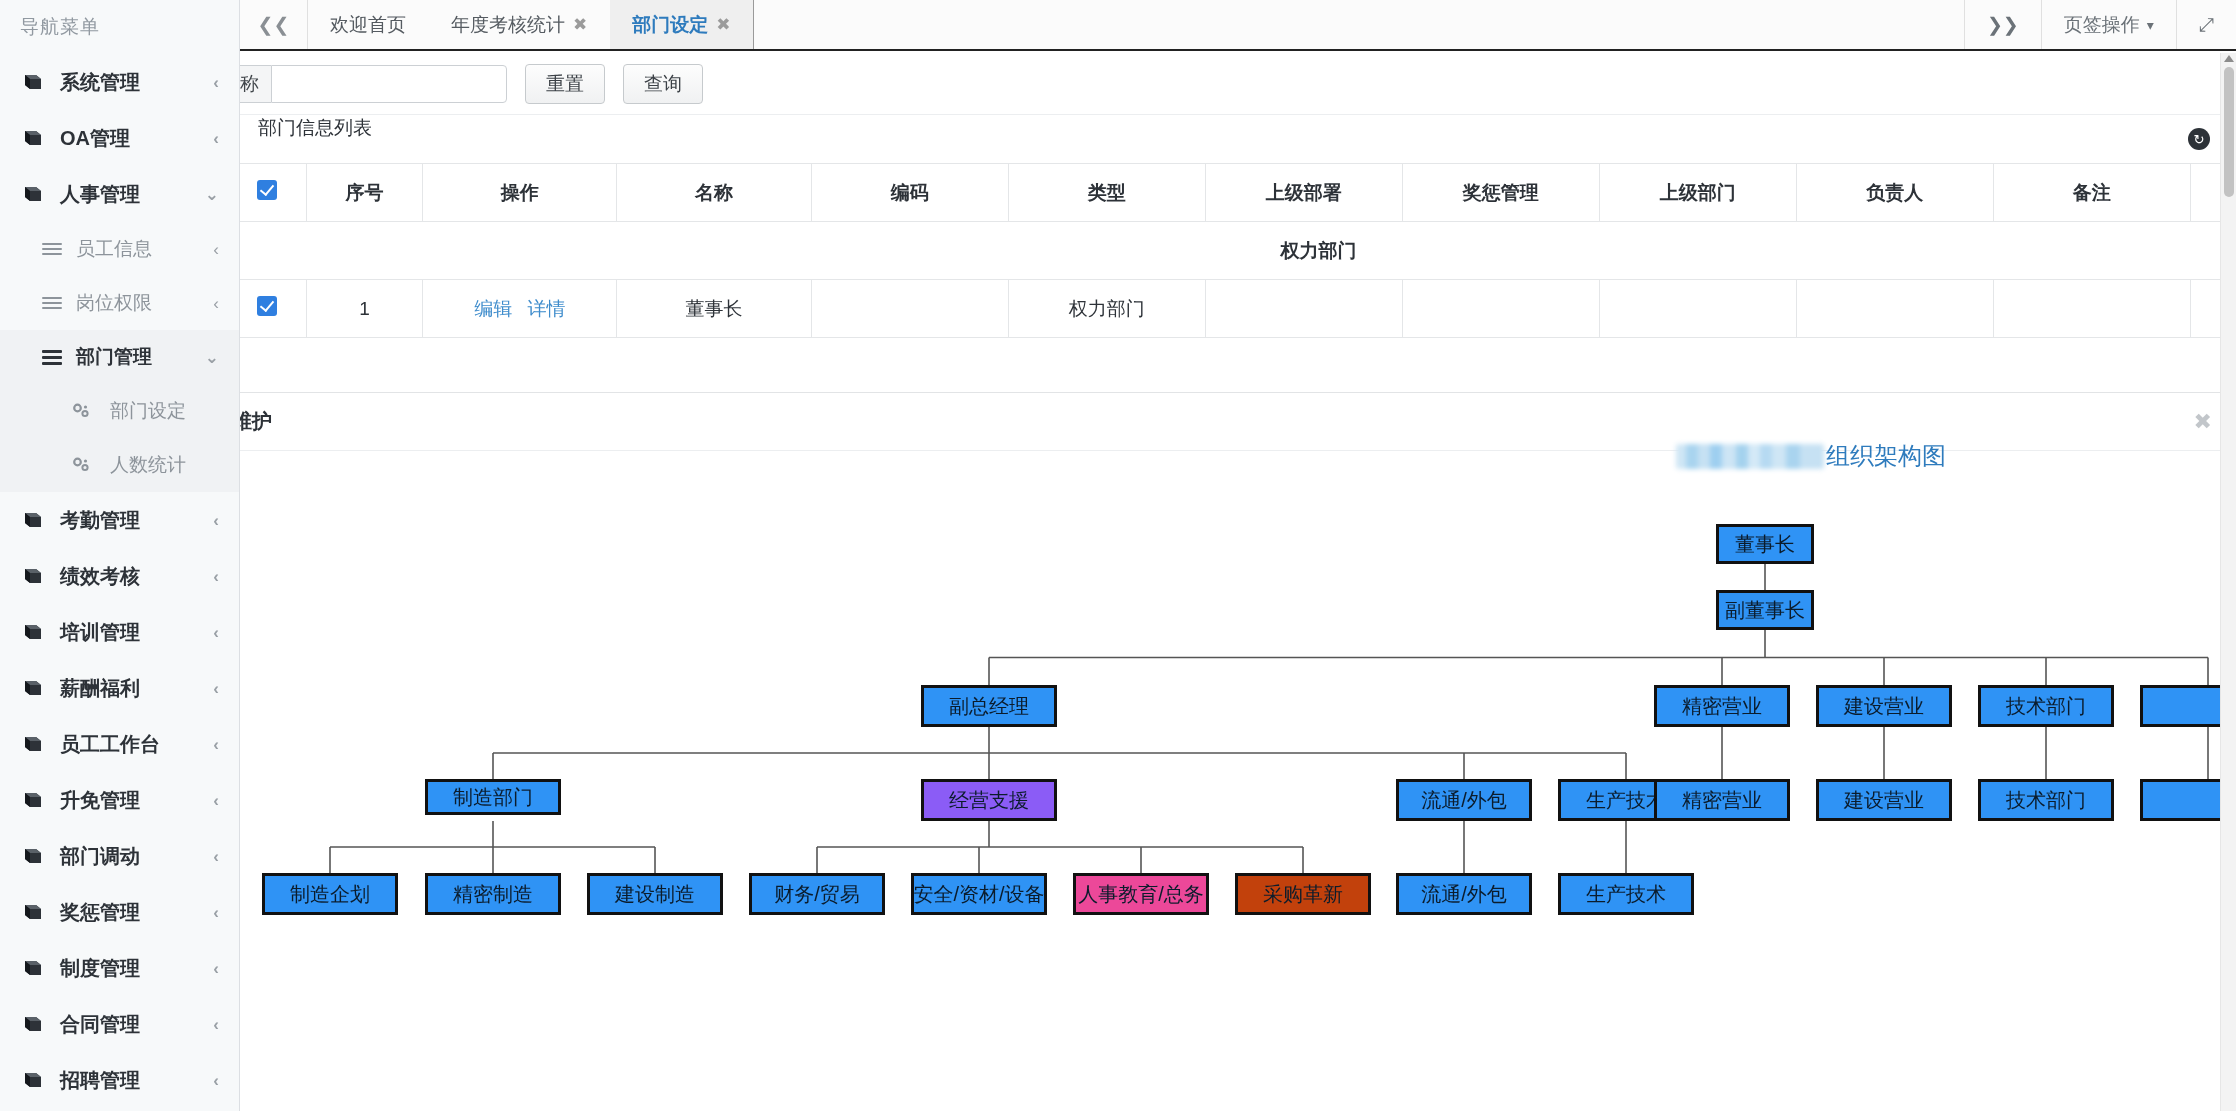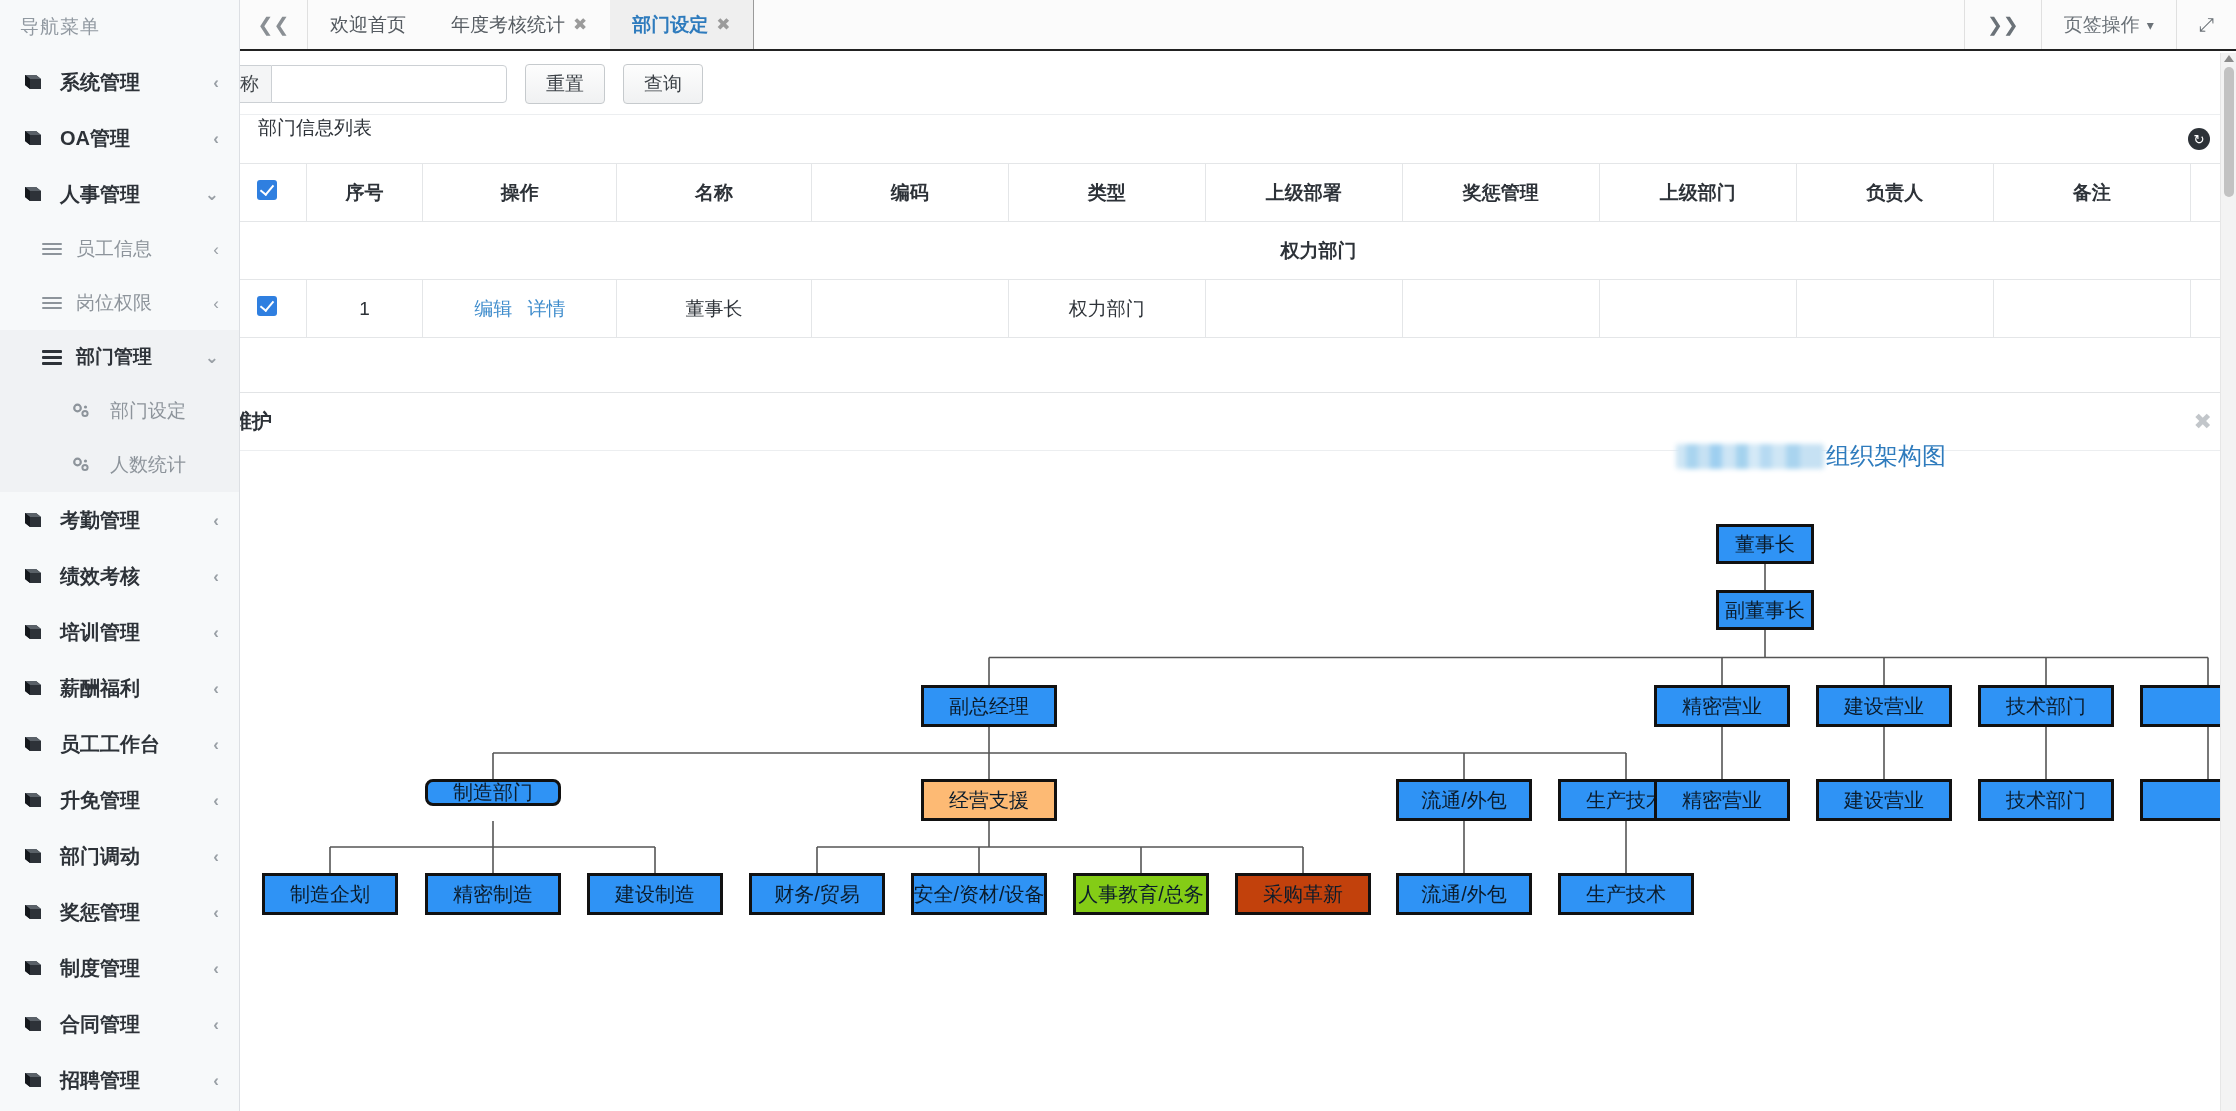--- a/index.html
+++ b/index.html
@@ -601,24 +601,24 @@
           </div>
           <div class="node" style="left: 1576px; top: 234px; width: 136px; height: 42px; background: rgb(47, 147, 245); border-color: rgb(17, 17, 17);">
             <span>建设营业</span>
           </div>
           <div class="node" style="left: 1738px; top: 234px; width: 136px; height: 42px; background: rgb(47, 147, 245); border-color: rgb(17, 17, 17);">
             <span>技术部门</span>
           </div>
           <div class="node" style="left: 1900px; top: 234px; width: 136px; height: 42px; background: rgb(47, 147, 245); border-color: rgb(17, 17, 17);">
             <span></span>
           </div>
-          <div class="node" style="left: 185px; top: 328px; width: 136px; height: 27px; background: rgb(47, 147, 245); border-color: rgb(17, 17, 17); border-radius: 8px;">
+          <div class="node" style="left: 185px; top: 328px; width: 136px; height: 36px; background: rgb(47, 147, 245); border-color: rgb(17, 17, 17);">
             <span>制造部门</span>
           </div>
-          <div class="node" style="left: 681px; top: 328px; width: 136px; height: 42px; background: #fdba74; border-color: rgb(17, 17, 17);">
+          <div class="node" style="left: 681px; top: 328px; width: 136px; height: 42px; background: #8b5cf6; border-color: rgb(17, 17, 17);">
             <span>经营支援</span>
           </div>
           <div class="node" style="left: 1156px; top: 328px; width: 136px; height: 42px; background: rgb(47, 147, 245); border-color: rgb(17, 17, 17);">
             <span>流通/外包</span>
           </div>
           <div class="node" style="left: 1318px; top: 328px; width: 136px; height: 42px; background: rgb(47, 147, 245); border-color: rgb(17, 17, 17);">
             <span>生产技术</span>
           </div>
           <div class="node" style="left: 1414px; top: 328px; width: 136px; height: 42px; background: rgb(47, 147, 245); border-color: rgb(17, 17, 17);">
             <span>精密营业</span>
@@ -640,21 +640,21 @@
           </div>
           <div class="node" style="left: 347px; top: 422px; width: 136px; height: 42px; background: rgb(47, 147, 245); border-color: rgb(17, 17, 17);">
             <span>建设制造</span>
           </div>
           <div class="node" style="left: 509px; top: 422px; width: 136px; height: 42px; background: rgb(47, 147, 245); border-color: rgb(17, 17, 17);">
             <span>财务/贸易</span>
           </div>
           <div class="node" style="left: 671px; top: 422px; width: 136px; height: 42px; background: rgb(47, 147, 245); border-color: rgb(17, 17, 17);">
             <span>安全/资材/设备</span>
           </div>
-          <div class="node" style="left: 833px; top: 422px; width: 136px; height: 42px; background: #84cc16; border-color: rgb(17, 17, 17);">
+          <div class="node" style="left: 833px; top: 422px; width: 136px; height: 42px; background: #ec4899; border-color: rgb(17, 17, 17);">
             <span>人事教育/总务</span>
           </div>
           <div class="node" style="left: 995px; top: 422px; width: 136px; height: 42px; background: #c2410c; border-color: rgb(17, 17, 17);">
             <span>采购革新</span>
           </div>
           <div class="node" style="left: 1156px; top: 422px; width: 136px; height: 42px; background: rgb(47, 147, 245); border-color: rgb(17, 17, 17);">
             <span>流通/外包</span>
           </div>
           <div class="node" style="left: 1318px; top: 422px; width: 136px; height: 42px; background: rgb(47, 147, 245); border-color: rgb(17, 17, 17);">
             <span>生产技术</span>

